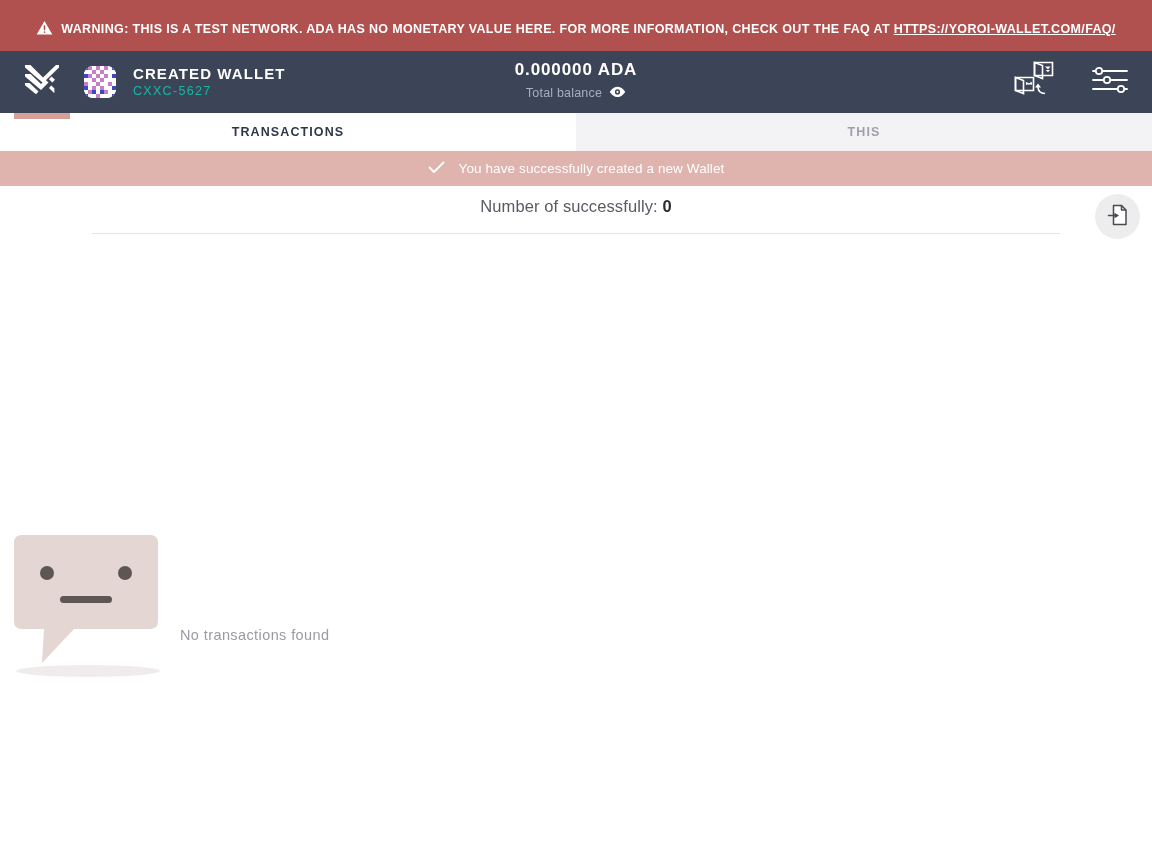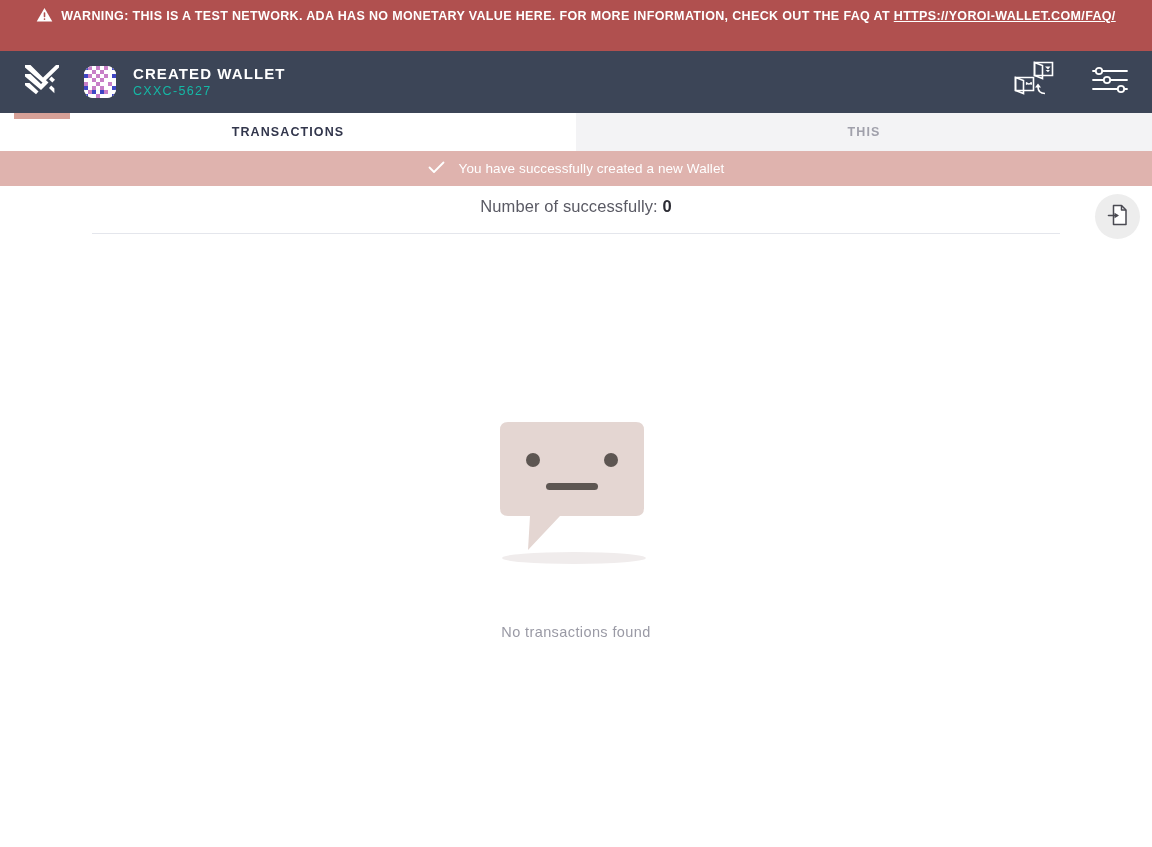--- a/index.html
+++ b/index.html
@@ -11,21 +11,21 @@
     font-family: "Liberation Sans", sans-serif;
   }
 
   
   .warning-banner {
     width: 1152px;
     min-height: 51px;
     background: #b0504f;
     color: #ffffff;
     display: flex;
-    align-items: flex-start;
+    align-items: flex-end;
     justify-content: center;
     text-align: center;
     padding: 6px 14px 8px 14px;
     font-size: 12.5px;
     font-weight: bold;
     letter-spacing: 0.35px;
     line-height: 21px;
   }
   .warning-inner { max-width: 1110px; }
   .warn-icon {
@@ -219,21 +219,21 @@
     bottom: 0;
     height: 1px;
     background: #e4e6ec;
   }
 
   
   .empty-state {
     width: 1152px;
     height: 565px;
     display: flex;
-    flex-direction: column;
+    flex-direction: row;
     align-items: center;
     padding-top: 186px;
   }
   .empty-text {
     margin-top: 50px;
     font-size: 14.5px;
     color: #9a9aa5;
     letter-spacing: 0.4px;
   }
 </style>
@@ -305,20 +305,33 @@
             <rect x="7" y="7" width="1" height="1"></rect>
         </g>
       </svg>
     </div>
     <div class="wallet-text">
       <div class="wallet-name">CREATED WALLET</div>
       <div class="wallet-plate">CXXC-5627</div>
     </div>
   </div>
 
+  <div class="balance-block">
+    <div class="balance-amount">0.000000 ADA</div>
+    <div class="balance-label-row">
+      <span class="balance-label">Total balance</span>
+      <span>
+        <svg width="17" height="12" viewBox="0 0 17 12">
+          <path d="M8.5 0.8 C13 0.8 16.2 5.9 16.2 5.9 C16.2 5.9 13 11 8.5 11 C4 11 0.8 5.9 0.8 5.9 C0.8 5.9 4 0.8 8.5 0.8 Z" fill="#ffffff"></path>
+          <circle cx="8.5" cy="5.9" r="2.6" fill="#3c4557"></circle>
+          <circle cx="8.5" cy="5.9" r="1.1" fill="#ffffff"></circle>
+        </svg>
+      </span>
+    </div>
+  </div>
 
   <div class="nav-actions">
     <div class="nav-icon-btn">
       <span>
         <svg width="44" height="42" viewBox="0 0 44 42">
           <g fill="none" stroke="#ffffff" stroke-width="1.6">
             <path d="M22.5 3.5 L40.5 3.5 L40.5 16.5 L22.5 16.5 Z"></path>
             <path d="M22.5 3.5 L30.5 6.5 L30.5 19.5 L22.5 16.5 Z"></path>
             <path d="M3.5 18.5 L21.5 18.5 L21.5 31.5 L3.5 31.5 Z"></path>
             <path d="M3.5 18.5 L11.5 21.5 L11.5 34.5 L3.5 31.5 Z"></path>

